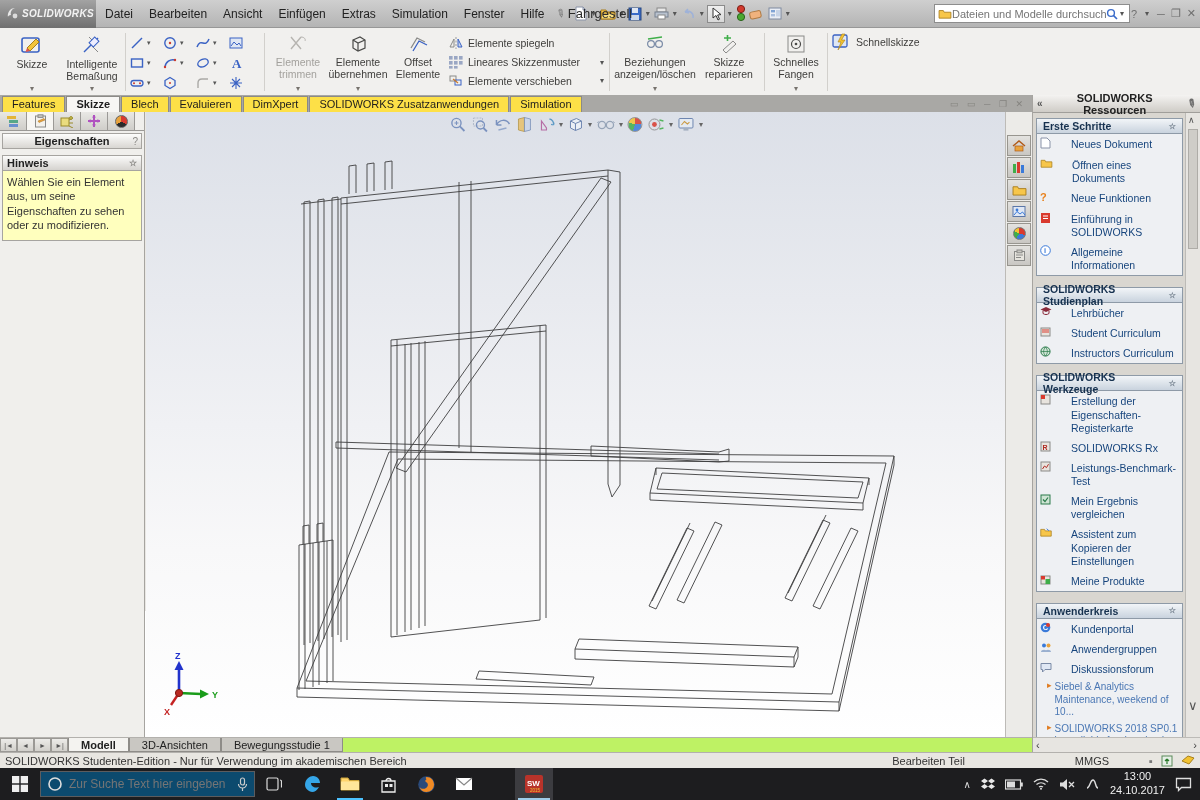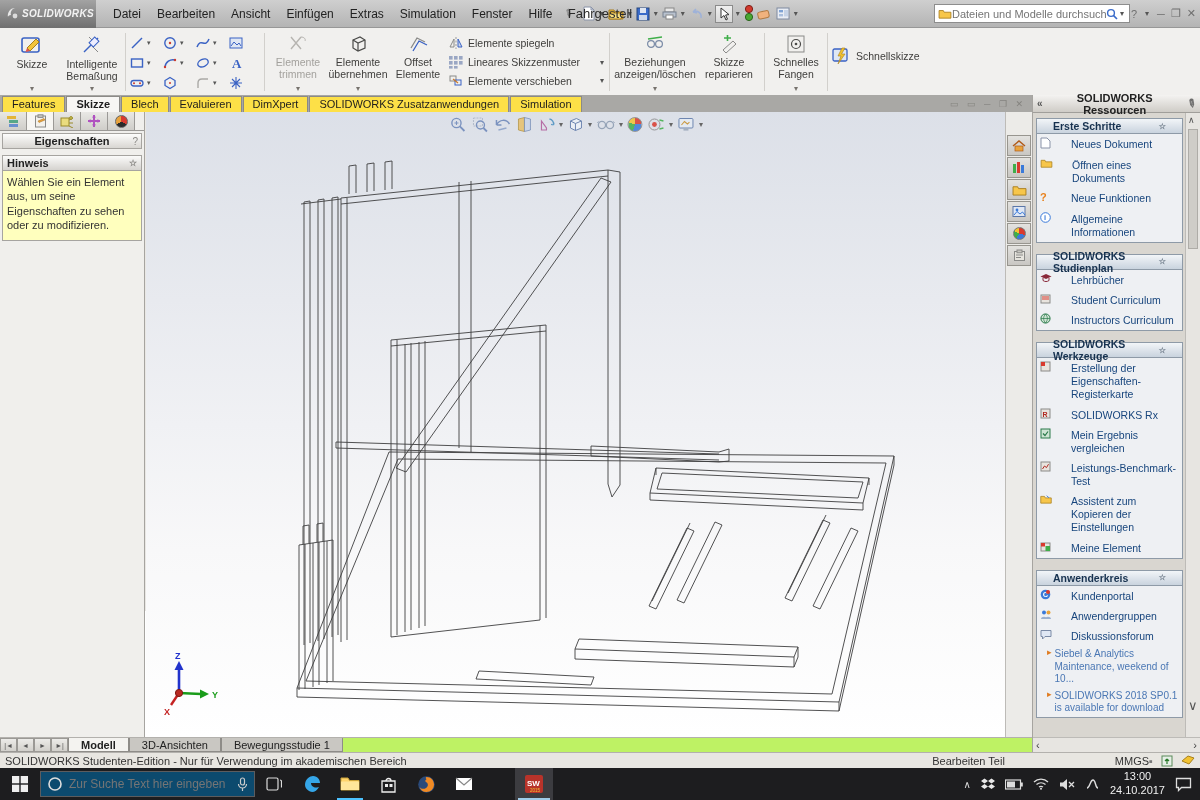--- a/index.html
+++ b/index.html
@@ -2,21 +2,21 @@
 <html><head>
 <meta charset="utf-8">
 <style>
   * { box-sizing: border-box; margin: 0; padding: 0; }
   html,body { width:1200px; height:800px; overflow:hidden; }
   #app { position:relative; width:1200px; height:611px; font-family:"Liberation Sans",sans-serif; background:#e9e7e3; font-size:11px; color:#3a3a3a; }
 
   
   .titlebar { position:absolute; top:0; left:0; right:0; height:28px; background:linear-gradient(#cfcfcf,#b4b4b4); border-bottom:1px solid #979797; display:flex; align-items:center; }
   .logo { height:28px; width:96px; background:linear-gradient(#a3a3a3,#6f6f6f); color:#f2f2f2; display:flex; align-items:center; gap:3px; padding-left:6px; font-size:10px; font-style:italic; font-weight:bold; letter-spacing:.3px; flex:0 0 auto; }
-  .menubar { display:flex; gap:2px; margin-left:10px; }
+  .menubar { display:flex; gap:2px; margin-left:2px; }
   .menubar span { padding:3px 7px; font-size:12px; color:#222; cursor:default; }
   .pinicon { color:#6d6d6d; font-size:11px; margin:0 4px; transform:rotate(35deg); }
   .qat { display:flex; align-items:center; gap:1px; margin-left:4px; }
   .qbtn { display:flex; align-items:center; padding:2px 1px; }
   .qbtn svg { display:block; }
   .dropcaret { font-size:8px; color:#555; padding:0 2px; }
   .qsel { border:1px solid #8b8b8b; background:linear-gradient(#efefef,#d8d8d8); padding:1px 2px; }
   .doc-title { position:absolute; left:50%; transform:translateX(-50%); font-size:13px; color:#2b2b2b; }
   .searchwrap { position:absolute; right:70px; display:flex; align-items:center; background:#fff; border:1px solid #8d8d8d; height:19px; width:196px; padding:0 3px; }
   .searchwrap input { border:none; outline:none; flex:1; font-size:11px; color:#444; font-family:"Liberation Sans",sans-serif; min-width:0; background:transparent; }
@@ -66,21 +66,21 @@
   .sbtn { width:24px; height:21px; margin:1px auto; background:linear-gradient(#e3e2df,#c9c7c3); border:1px solid #97958f; display:flex; align-items:center; justify-content:center; }
   .sidestrip .spacer { height:22px; }
 
   
   .taskpane { position:absolute; top:95px; right:0; width:168px; height:657px; background:#d9d6d0; border-left:1px solid #a6a4a0; }
   .tphead { height:18px; display:flex; align-items:center; background:linear-gradient(#f4f3f1,#cfccc7); border-bottom:1px solid #a09e9a; font-weight:bold; font-size:11px; color:#222; padding:0 4px; gap:3px; }
   .tphead .chev { color:#555; font-size:10px; }
   .tphead .ttl { flex:1; text-align:center; }
   .tpbody { position:absolute; top:18px; left:0; right:15px; bottom:15px; overflow:hidden; padding:5px 2px 0 3px; }
   .tpsection { background:#eef0f3; border:1px solid #8e9aa7; margin-bottom:11px; }
-  .tpsechead { height:15px; background:linear-gradient(#f2f5f8,#c9d3de); border-bottom:1px solid #8e9aa7; display:flex; align-items:center; padding:0 16px; font-weight:bold; font-size:10.5px; color:#16314f; }
+  .tpsechead { height:15px; background:linear-gradient(#f2f5f8,#c9d3de); border-bottom:1px solid #8e9aa7; display:flex; align-items:center; padding:0 6px; font-weight:bold; font-size:10.5px; color:#16314f; }
   .tpsechead .pin { margin-left:auto; color:#6d7a88; font-size:8px; }
   .tpitem { display:flex; align-items:flex-start; gap:19px; padding:4px 3px 3px 3px; font-size:10.5px; color:#17457d; line-height:1.25; }
   .tpitem .ic { flex:0 0 12px; margin-top:-1px; }
   .newsitem { display:flex; gap:3px; padding:2px 2px 2px 10px; font-size:10px; color:#4a77b4; line-height:1.25; }
   .newsitem .b { color:#e07b20; font-size:9px; line-height:1.1; }
   .vscroll { position:absolute; top:18px; right:0; bottom:15px; width:15px; background:#e7e5e1; border-left:1px solid #bdbbb7; }
   .vscroll .up { position:absolute; top:2px; left:2px; color:#555; font-size:9px; }
   .vscroll .dn { position:absolute; bottom:24px; left:2px; color:#555; font-size:13px; }
   .vthumb { position:absolute; top:16px; left:2px; width:10px; height:120px; background:#cfcdc8; border:1px solid #aeaca7; }
   .hscroll { position:absolute; bottom:0; left:0; right:0; height:15px; background:#e7e5e1; border-top:1px solid #bdbbb7; display:flex; align-items:center; justify-content:space-between; padding:0 3px; color:#444; font-size:11px; }
@@ -89,21 +89,21 @@
   .doctabs { position:absolute; top:737px; left:0; width:1032px; height:15px; background:#bef264; display:flex; align-items:flex-start; border-top:1px solid #b3b1ad; }
   .navbtns { display:flex; }
   .navbtn { width:17px; height:14px; background:linear-gradient(#ecebe8,#d2d0cb); border:1px solid #9b9995; display:flex; align-items:center; justify-content:center; font-size:7px; color:#555; }
   .dtab { padding:0 12px; height:14px; font-size:11px; color:#222; background:#c9c7c2; border:1px solid #8e8c88; border-top:none; display:flex; align-items:center; }
   .dtab.active { background:#f4f3f0; font-weight:bold; }
 
   
   .statusbar { position:absolute; top:752px; left:0; right:0; height:16px; background:#e8e6e1; border-top:1px solid #b3b1ad; display:flex; align-items:center; font-size:11px; color:#333; padding:0 5px; }
   .statusbar .lic { flex:1; }
   .statusbar .mode { margin-right:110px; }
-  .statusbar .units { }
+  .statusbar .units { margin-right:40px; }
   .statusbar .sic { display:flex; gap:8px; align-items:center; }
 
   
   .taskbar { position:absolute; top:768px; left:0; right:0; height:32px; background:#1d1d1f; display:flex; align-items:center; color:#eee; }
   .startbtn { width:40px; height:32px; display:flex; align-items:center; justify-content:center; }
   .tbsearch { width:215px; height:26px; background:#0c4a6e; border:1px solid #5c5c5e; display:flex; align-items:center; gap:6px; padding:0 6px; }
   .tbsearch input { background:transparent; border:none; outline:none; color:#ddd; font-size:12px; flex:1; font-family:"Liberation Sans",sans-serif; min-width:0; }
   .tbtile { width:38px; height:32px; display:flex; align-items:center; justify-content:center; position:relative; }
   .tbtile.open::after { content:""; position:absolute; bottom:0; left:6px; right:6px; height:2px; background:#4cc2ff; }
   .tbtile.active { background:#3c3c40;margin-left:32px; }
@@ -405,21 +405,21 @@
     <div class="bigbtn" style="width:56px">
       <svg width="20" height="20" viewBox="0 0 20 20">
           <rect x="2" y="2" width="16" height="16" fill="none" stroke="#8a8a88"></rect>
           <circle cx="10" cy="10" r="4.5" fill="none" stroke="#4a4a48" stroke-width="1.2"></circle>
           <circle cx="10" cy="10" r="1.3" fill="#4a4a48"></circle>
         </svg>
       <span class="lbl">Schnelles Fangen</span>
       <span class="arr">▾</span>
     </div>
     <div class="rsep"></div>
-    <div class="srow" style="align-self:flex-start;margin-top:16px;gap:5px">
+    <div class="srow" style="align-self:flex-start;margin-top:2px;gap:5px">
       <svg width="20" height="20" viewBox="0 0 20 20">
           <rect x="2" y="3" width="14" height="12" rx="1.5" fill="#dfe7f4" stroke="#3a62c4" stroke-width="1.3"></rect>
           <path d="M11,2 L7,10 L10,10 L7,18 L14,8 L10.5,8 L14,2 Z" fill="#f2c231" stroke="#a8801c" stroke-width=".6"></path>
         </svg>
       <span>Schnellskizze</span>
     </div>
   </div>
 
   <div class="cmdtabs">
     <span class="ctab">Features</span>
@@ -670,20 +670,27 @@
             <span class="ic"><svg width="13" height="10" viewBox="0 0 16 13">
                 <path d="M1,3 h5 l1,2 h8 v7 h-14 z" fill="#f7c64a" stroke="#a87d1d"></path>
               </svg></span>
             <span>Öffnen eines Dokuments</span>
           </div>
         <div class="tpitem">
             <span class="ic" style="color:#e8821d;font-weight:bold;font-size:11px">?</span>
             <span>Neue Funktionen</span>
           </div>
         <div class="tpitem">
+            <span class="ic"><svg width="11" height="12" viewBox="0 0 11 12">
+                <rect x="1" y="1" width="9" height="10" fill="#d93a2e"></rect>
+                <path d="M3,4 h5 M3,6.5 h5" stroke="#fff"></path>
+              </svg></span>
+            <span>Einführung in SOLIDWORKS</span>
+          </div>
+        <div class="tpitem">
             <span class="ic"><svg width="11" height="11" viewBox="0 0 11 11">
                 <circle cx="5.5" cy="5.5" r="4.8" fill="#fff" stroke="#3a7ad9"></circle>
                 <text x="4" y="8.3" font-size="7.5" fill="#3a7ad9" font-weight="bold">i</text>
               </svg></span>
             <span>Allgemeine Informationen</span>
           </div>
       </div>
 
       <div class="tpsection">
         <div class="tpsechead">
@@ -727,46 +734,46 @@
           </div>
         <div class="tpitem">
             <span class="ic"><svg width="11" height="11" viewBox="0 0 11 11">
                 <rect x="1" y="1" width="9" height="9" fill="#e8e4de" stroke="#8a8a88"></rect>
                 <text x="2.4" y="8.6" font-size="7" fill="#b02a22" font-weight="bold">R</text>
               </svg></span>
             <span>SOLIDWORKS Rx</span>
           </div>
         <div class="tpitem">
             <span class="ic"><svg width="11" height="11" viewBox="0 0 11 11">
+                <rect x="1" y="1" width="9" height="9" fill="#e8e4de" stroke="#8a8a88"></rect>
+                <path d="M2.5,8 l2,-3 2,1.6 2,-3.4" fill="none" stroke="#b02a22"></path>
+              </svg></span>
+            <span>Leistungs-Benchmark-Test</span>
+          </div>
+        <div class="tpitem">
+            <span class="ic"><svg width="11" height="11" viewBox="0 0 11 11">
                 <rect x="1" y="1" width="9" height="9" fill="#cfe4d4" stroke="#2a7a4a"></rect>
                 <path d="M3,5.5 l2,2 3,-4" fill="none" stroke="#2a7a4a" stroke-width="1.2"></path>
               </svg></span>
             <span>Mein Ergebnis vergleichen</span>
-          </div>
-        <div class="tpitem">
-            <span class="ic"><svg width="11" height="11" viewBox="0 0 11 11">
-                <rect x="1" y="1" width="9" height="9" fill="#e8e4de" stroke="#8a8a88"></rect>
-                <path d="M2.5,8 l2,-3 2,1.6 2,-3.4" fill="none" stroke="#b02a22"></path>
-              </svg></span>
-            <span>Leistungs-Benchmark-Test</span>
           </div>
         <div class="tpitem">
             <span class="ic"><svg width="12" height="10" viewBox="0 0 16 13">
                 <path d="M1,3 h5 l1,2 h8 v7 h-14 z" fill="#f7c64a" stroke="#a87d1d"></path>
                 <path d="M9,2 l3,3" stroke="#3a7ad9" stroke-width="1.3"></path>
               </svg></span>
             <span>Assistent zum Kopieren der Einstellungen</span>
           </div>
         <div class="tpitem">
             <span class="ic"><svg width="11" height="11" viewBox="0 0 11 11">
                 <rect x="1" y="2" width="9" height="8" fill="#e8e4de" stroke="#8a8a88"></rect>
                 <rect x="5.5" y="5" width="4.5" height="5" fill="#3fae49"></rect>
                 <rect x="1" y="2" width="4" height="3.5" fill="#d93a2e"></rect>
               </svg></span>
-            <span>Meine Element</span>
+            <span>Meine Produkte</span>
           </div>
       </div>
 
       <div class="tpsection">
         <div class="tpsechead">
             <span>Anwenderkreis</span>
             <span class="pin">☆</span>
           </div>
         <div class="tpitem">
             <span class="ic"><svg width="11" height="11" viewBox="0 0 11 11">

